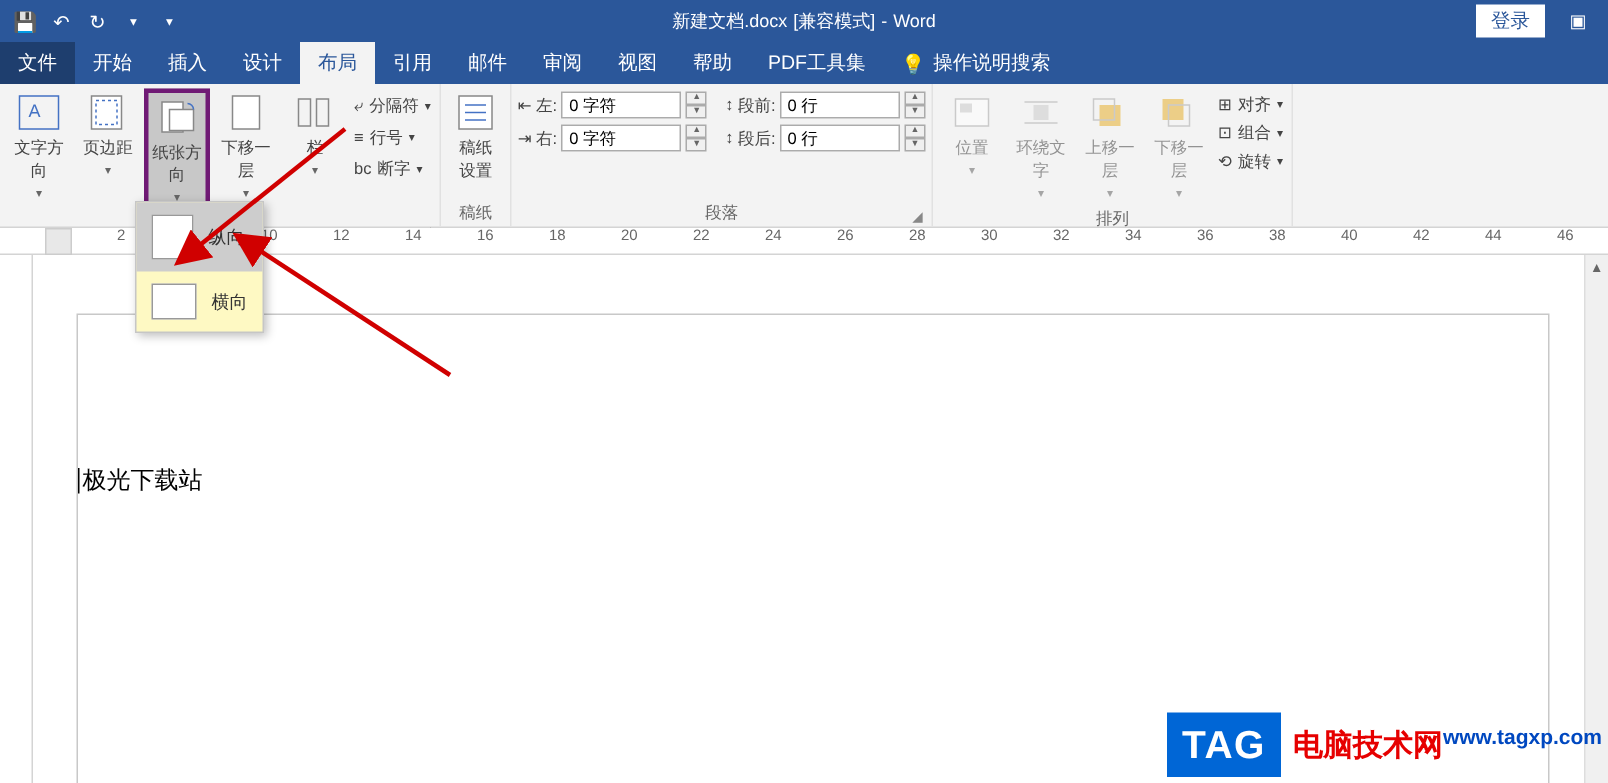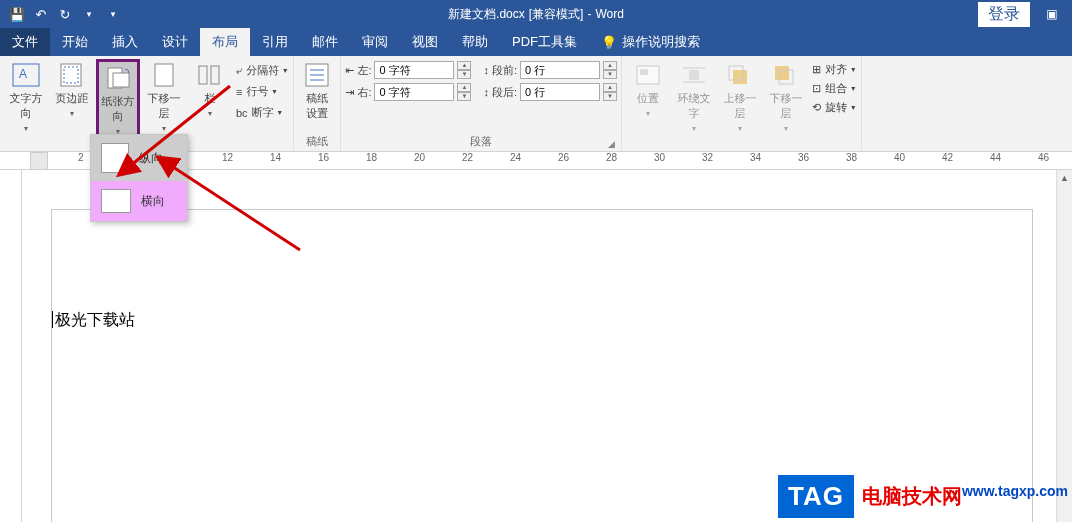--- a/index.html
+++ b/index.html
@@ -2,21 +2,21 @@
 <html><head>
 <meta charset="utf-8">
 <style>
 * { margin: 0; padding: 0; box-sizing: border-box; font-family: "Microsoft YaHei", sans-serif; }
 body { background: #fff; width: 1072px; height: 522px; overflow: hidden; position: relative; }
 .titlebar { background: #2b579a; height: 28px; display: flex; align-items: center; color: #fff; font-size: 12px; position: relative; }
 .qat { display: flex; align-items: center; gap: 2px; padding-left: 6px; }
 .qat-btn { width: 22px; height: 22px; display: flex; align-items: center; justify-content: center; color: #fff; font-size: 13px; }
 .title-center { position: absolute; left: 50%; transform: translateX(-50%); display: flex; align-items: center; gap: 4px; }
 .title-right { position: absolute; right: 6px; display: flex; align-items: center; gap: 8px; }
-.login-btn { background: #fff; color: #2b579a; padding: 2px 10px; font-size: 16px; }
+.login-btn { background: #fff; color: #2b579a; padding: 2px 10px; font-size: 13px; }
 .sys-btn { width: 28px; text-align: center; }
 .tabs { background: #2b579a; height: 28px; display: flex; align-items: stretch; }
 .tab { padding: 0 12px; display: flex; align-items: center; color: #fff; font-size: 13px; cursor: pointer; }
 .tab.file { background: #1e3e6e; }
 .tab.active { background: #f3f3f3; color: #2b579a; }
 .tab.tell { display: flex; align-items: center; gap: 5px; }
 .ribbon { background: #f3f3f3; height: 96px; border-bottom: 1px solid #d4d4d4; display: flex; position: relative; }
 .group { border-right: 1px solid #e1e1e1; padding: 3px 4px 0 4px; display: flex; flex-direction: column; justify-content: space-between; position: relative; }
 .group-label { text-align: center; font-size: 11px; color: #666; padding: 2px 0; position: relative; }
 .group-label .launcher { position: absolute; right: 2px; bottom: 2px; font-size: 9px; color: #888; }
@@ -27,21 +27,21 @@
 .vbtn .drop { font-size: 8px; color: #666; }
 .mini-row { display: flex; align-items: center; gap: 4px; font-size: 11px; color: #444; padding: 2px; white-space: nowrap; }
 .mini-row .drop { font-size: 8px; }
 .spin-field { display: flex; align-items: center; gap: 3px; font-size: 11px; color: #444; }
 .spin-field input { width: 80px; height: 18px; font-size: 11px; border: 1px solid #ababab; padding: 0 4px; background: #fff; }
 .spin-btns { width: 14px; display: flex; flex-direction: column; }
 .spin-btns div { height: 9px; border: 1px solid #ababab; background: #f0f0f0; font-size: 6px; text-align: center; line-height: 7px; color: #666; }
 .indents { display: flex; flex-direction: column; gap: 4px; padding: 2px 0; }
 .para-block { display: flex; gap: 12px; }
 .vbtn.dim { opacity: 0.55; }
-.dropdown-menu { position: absolute; left: 90px; top: 134px; background: #f0abfc; border: 1px solid #c6c6c6; box-shadow: 2px 2px 6px rgba(0,0,0,0.25); width: 98px; z-index: 10; }
+.dropdown-menu { position: absolute; left: 90px; top: 134px; background: #fef9c3; border: 1px solid #c6c6c6; box-shadow: 2px 2px 6px rgba(0,0,0,0.25); width: 86px; z-index: 10; }
 .dd-item { display: flex; align-items: center; gap: 10px; padding: 8px 10px; font-size: 12px; color: #333; }
 .dd-item.sel { background: #cdcdcd; }
 .dd-ico { width: 28px; height: 30px; border: 1px solid #999; background: #fff; }
 .dd-ico.land { width: 30px; height: 24px; }
 .ruler { height: 18px; background: #fff; border-bottom: 1px solid #d4d4d4; display: flex; font-size: 10px; color: #666; position: relative; padding-left: 52px; }
 .ruler-corner { position: absolute; left: 30px; top: 0; width: 18px; height: 18px; background: #e8e8e8; border: 1px solid #ccc; }
 .ruler-num { width: 48px; text-align: left; }
 .vruler { position: absolute; left: 0; top: 170px; width: 22px; bottom: 0; background: #fff; border-right: 1px solid #d4d4d4; }
 .doc-area { position: absolute; left: 22px; top: 170px; right: 0; bottom: 0; background: #fff; overflow: hidden; }
 .page { position: absolute; left: 30px; top: 40px; width: 980px; height: 400px; background: #fff; box-shadow: 0 0 0 1px #c8c8c8; }
@@ -276,20 +276,21 @@
             <span>组合</span>
             <span class="drop">▾</span>
           </div>
         <div class="mini-row">
             <span>⟲</span>
             <span>旋转</span>
             <span class="drop">▾</span>
           </div>
       </div>
     </div>
+    <div class="group-label">排列</div>
   </div>
 </div>
 
 <div class="dropdown-menu">
   <div class="dd-item sel">
     <div class="dd-ico"></div>
     <span>纵向</span>
   </div>
   <div class="dd-item">
     <div class="dd-ico land"></div>

